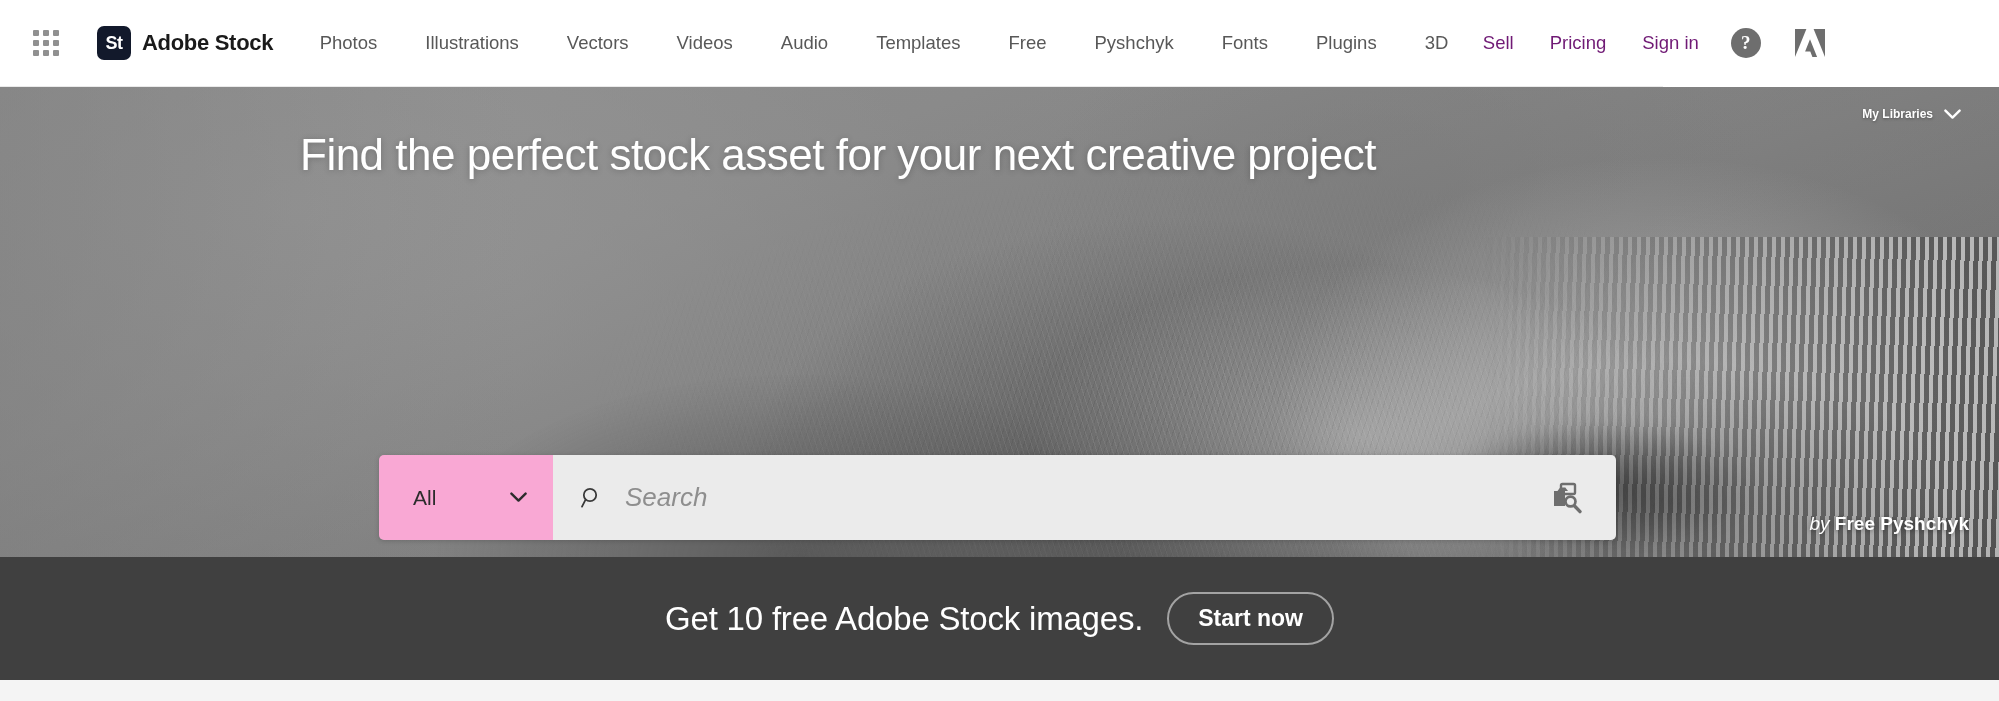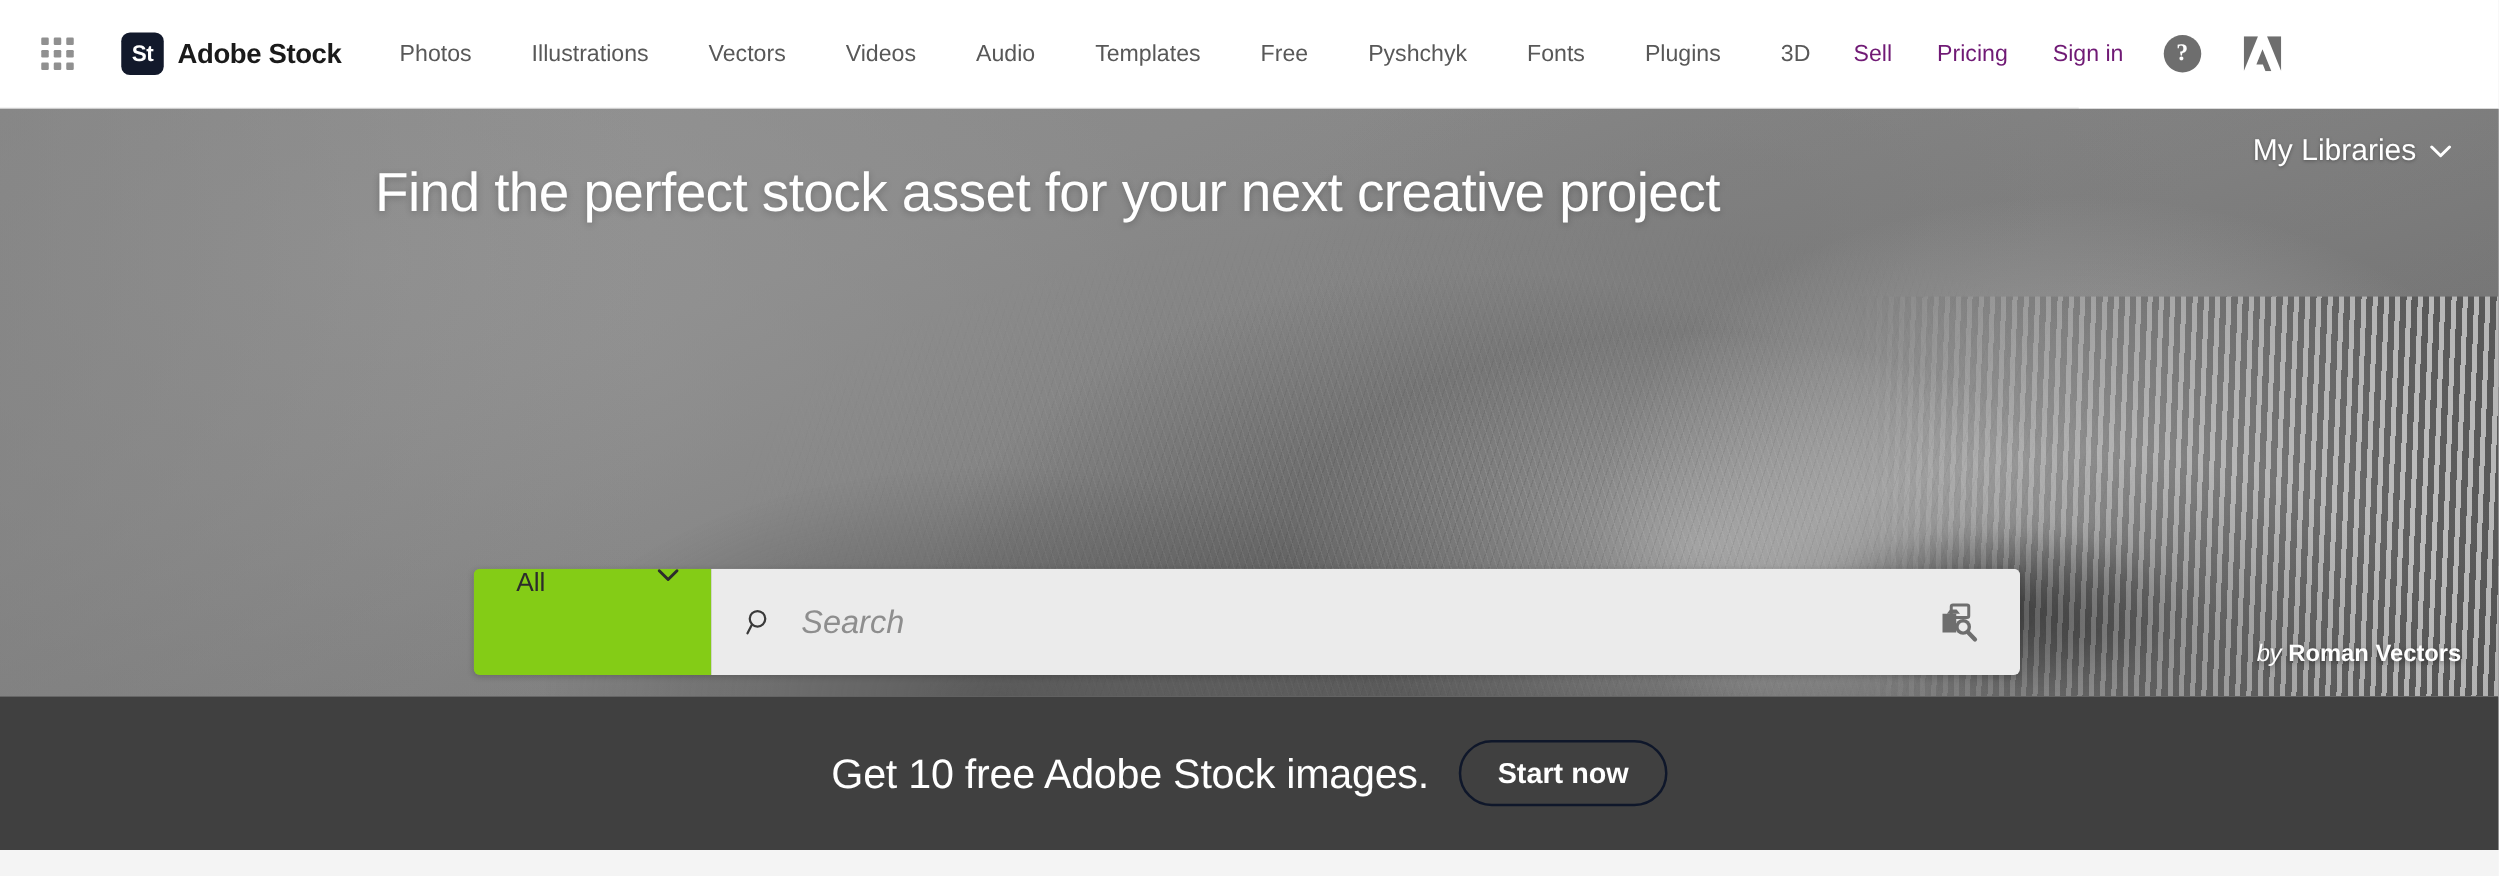--- a/index.html
+++ b/index.html
@@ -118,23 +118,24 @@
     filter: blur(6px);
   }
   .hero-photo .vignette {
     position: absolute; inset: 0;
     background: linear-gradient(to right, rgba(125,125,125,.50) 0%, rgba(125,125,125,0) 26%);
   }
 
   .my-libraries {
     position: absolute; right: 38px; top: 20px;
     display: flex; align-items: center; gap: 11px;
-    color: #ffffff; font-size: 24px; cursor: pointer;
+    color: #ffffff; font-size: 12px; cursor: pointer;
     text-shadow: 0 1px 3px rgba(0,0,0,.35);
     white-space: nowrap;
+    font-weight: bold;
   }
   .chev-white { width: 17px; height: 11px; display: block; }
 
   .hero-title {
     position: absolute; left: 0; right: 0; top: 42px;
     text-align: left; color: #ffffff;
     font-size: 44px; font-weight: 400; line-height: 1.19;
     letter-spacing: -.5px;
     text-shadow: 0 1px 6px rgba(0,0,0,.22);
     padding: 0 300px;
@@ -142,22 +143,22 @@
 
   
   .searchbar {
     position: absolute; left: 379px; top: 368px;
     width: 1237px; height: 85px;
     display: flex; align-items: stretch;
     border-radius: 5px; overflow: hidden;
     box-shadow: 0 1px 5px rgba(0,0,0,.18);
   }
   .search-type {
-    width: 190px; background: #84cc16;
-    display: flex; justify-content: space-between;
+    width: 174px; background: #f9a8d4;
+    display: flex; align-items: center; justify-content: space-between;
     padding: 0 26px 0 34px; cursor: pointer;
     border: none; font-family: inherit;
   }
   .search-type span { font-size: 21px; color: #2c2c2c; }
   .chev-dark { width: 17px; height: 11px; display: block; }
   .search-field {
     flex: 1; background: #ebebeb;
     display: flex; align-items: center; gap: 0; padding-left: 27px; padding-right: 18px;
   }
   .search-glass { width: 24px; height: 24px; flex: 0 0 auto; margin-right: 21px; }
@@ -180,21 +181,21 @@
   
   .promo {
     position: absolute; top: 557px; left: 0;
     width: 1999px; height: 123px;
     background: #404040;
     display: flex; align-items: center; justify-content: center; gap: 24px;
   }
   .promo-text { color: #ffffff; font-size: 33px; font-weight: 400; letter-spacing: -.2px; white-space: nowrap; }
   .promo-btn {
     background: transparent; color: #ffffff;
-    border: 2px solid #0f172a; border-radius: 40px;
+    border: 2px solid #a3a3a3; border-radius: 40px;
     padding: 13px 29px; font-family: inherit;
     font-size: 23px; font-weight: 700; cursor: pointer; white-space: nowrap;
     line-height: 1;
   }
 
   
   .below { position: absolute; top: 680px; left: 0; width: 1999px; height: 21px; background: #f4f4f4; }
 </style>
 </head>
 <body>
@@ -292,21 +293,21 @@
           <path d="M9.5 10l2.6-3.4h5.2L20 10" fill="#6e6e6e"></path>
           <circle cx="22.5" cy="20.5" r="6.3" fill="#6e6e6e"></circle>
           <circle cx="22.5" cy="20.5" r="3.6" fill="#ebebeb"></circle>
           <path d="M26.8 25.2l5.2 5.4" stroke="#6e6e6e" stroke-width="3.4" stroke-linecap="round"></path>
         </svg>
       </div>
     </div>
 
     <div class="credit">
       <em>by</em>
-      <span>Roman Vectors</span>
+      <span>Free Pyshchyk</span>
     </div>
   </div>
 
   <div class="promo">
     <span class="promo-text">Get 10 free Adobe Stock images.</span>
     <button class="promo-btn">Start now</button>
   </div>
 
   <div class="below"></div>
 

